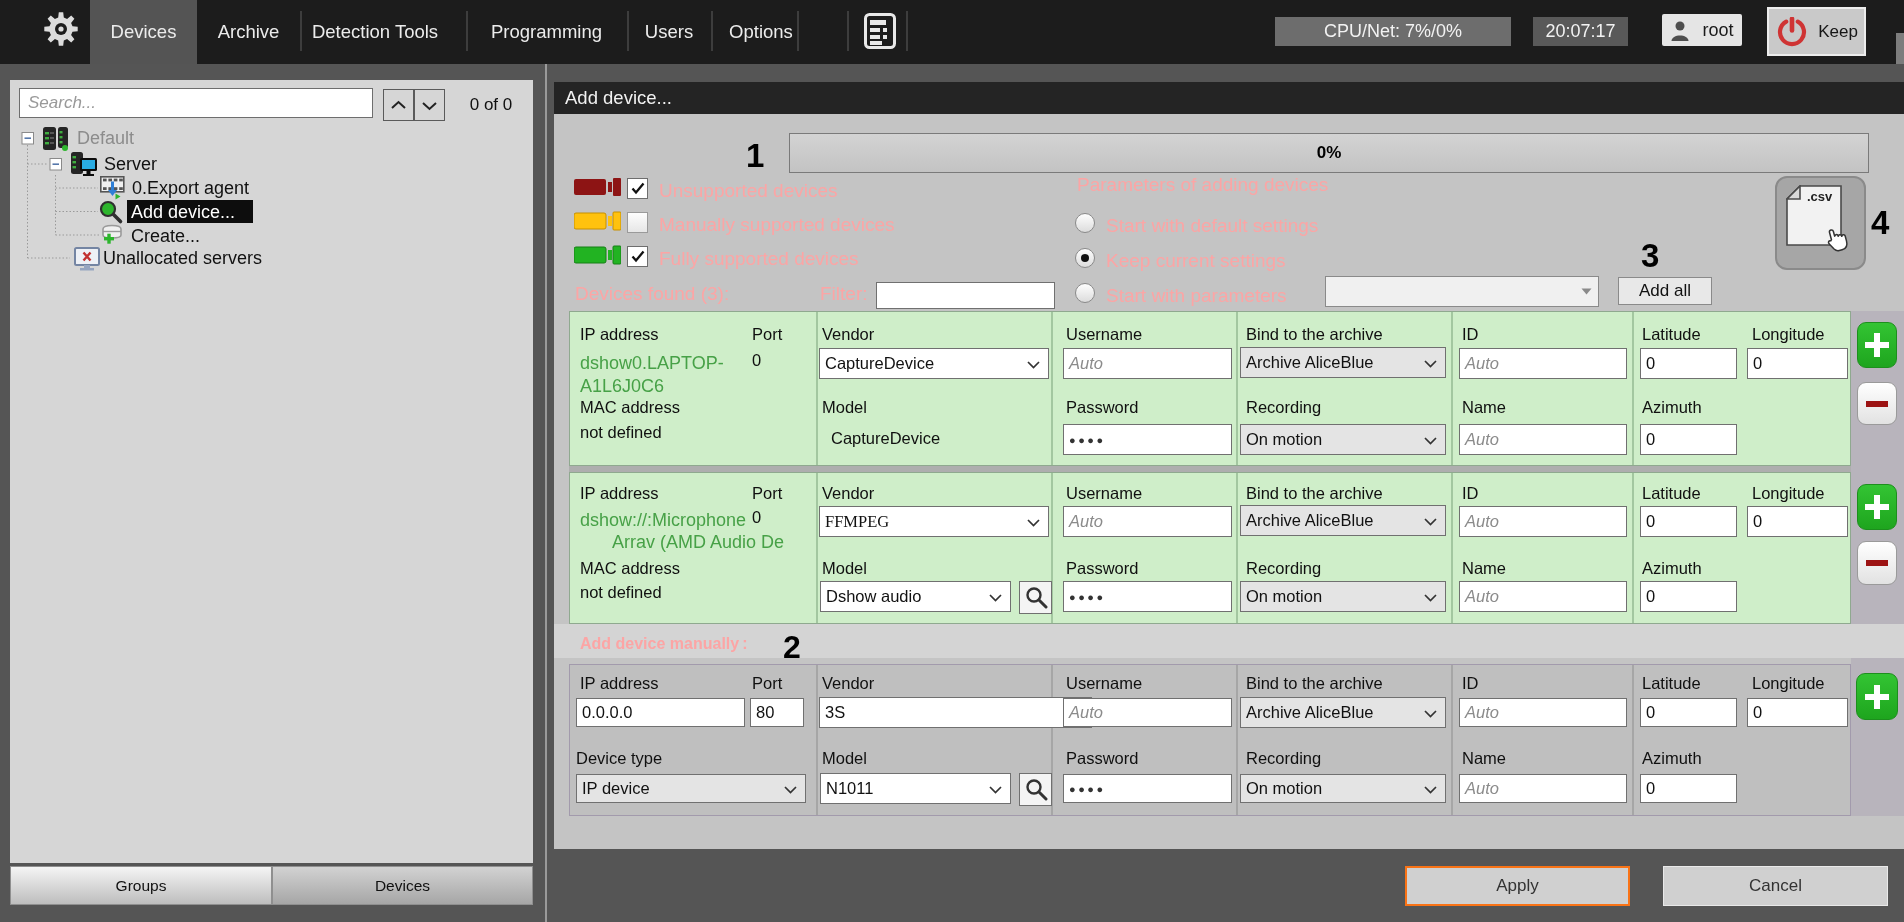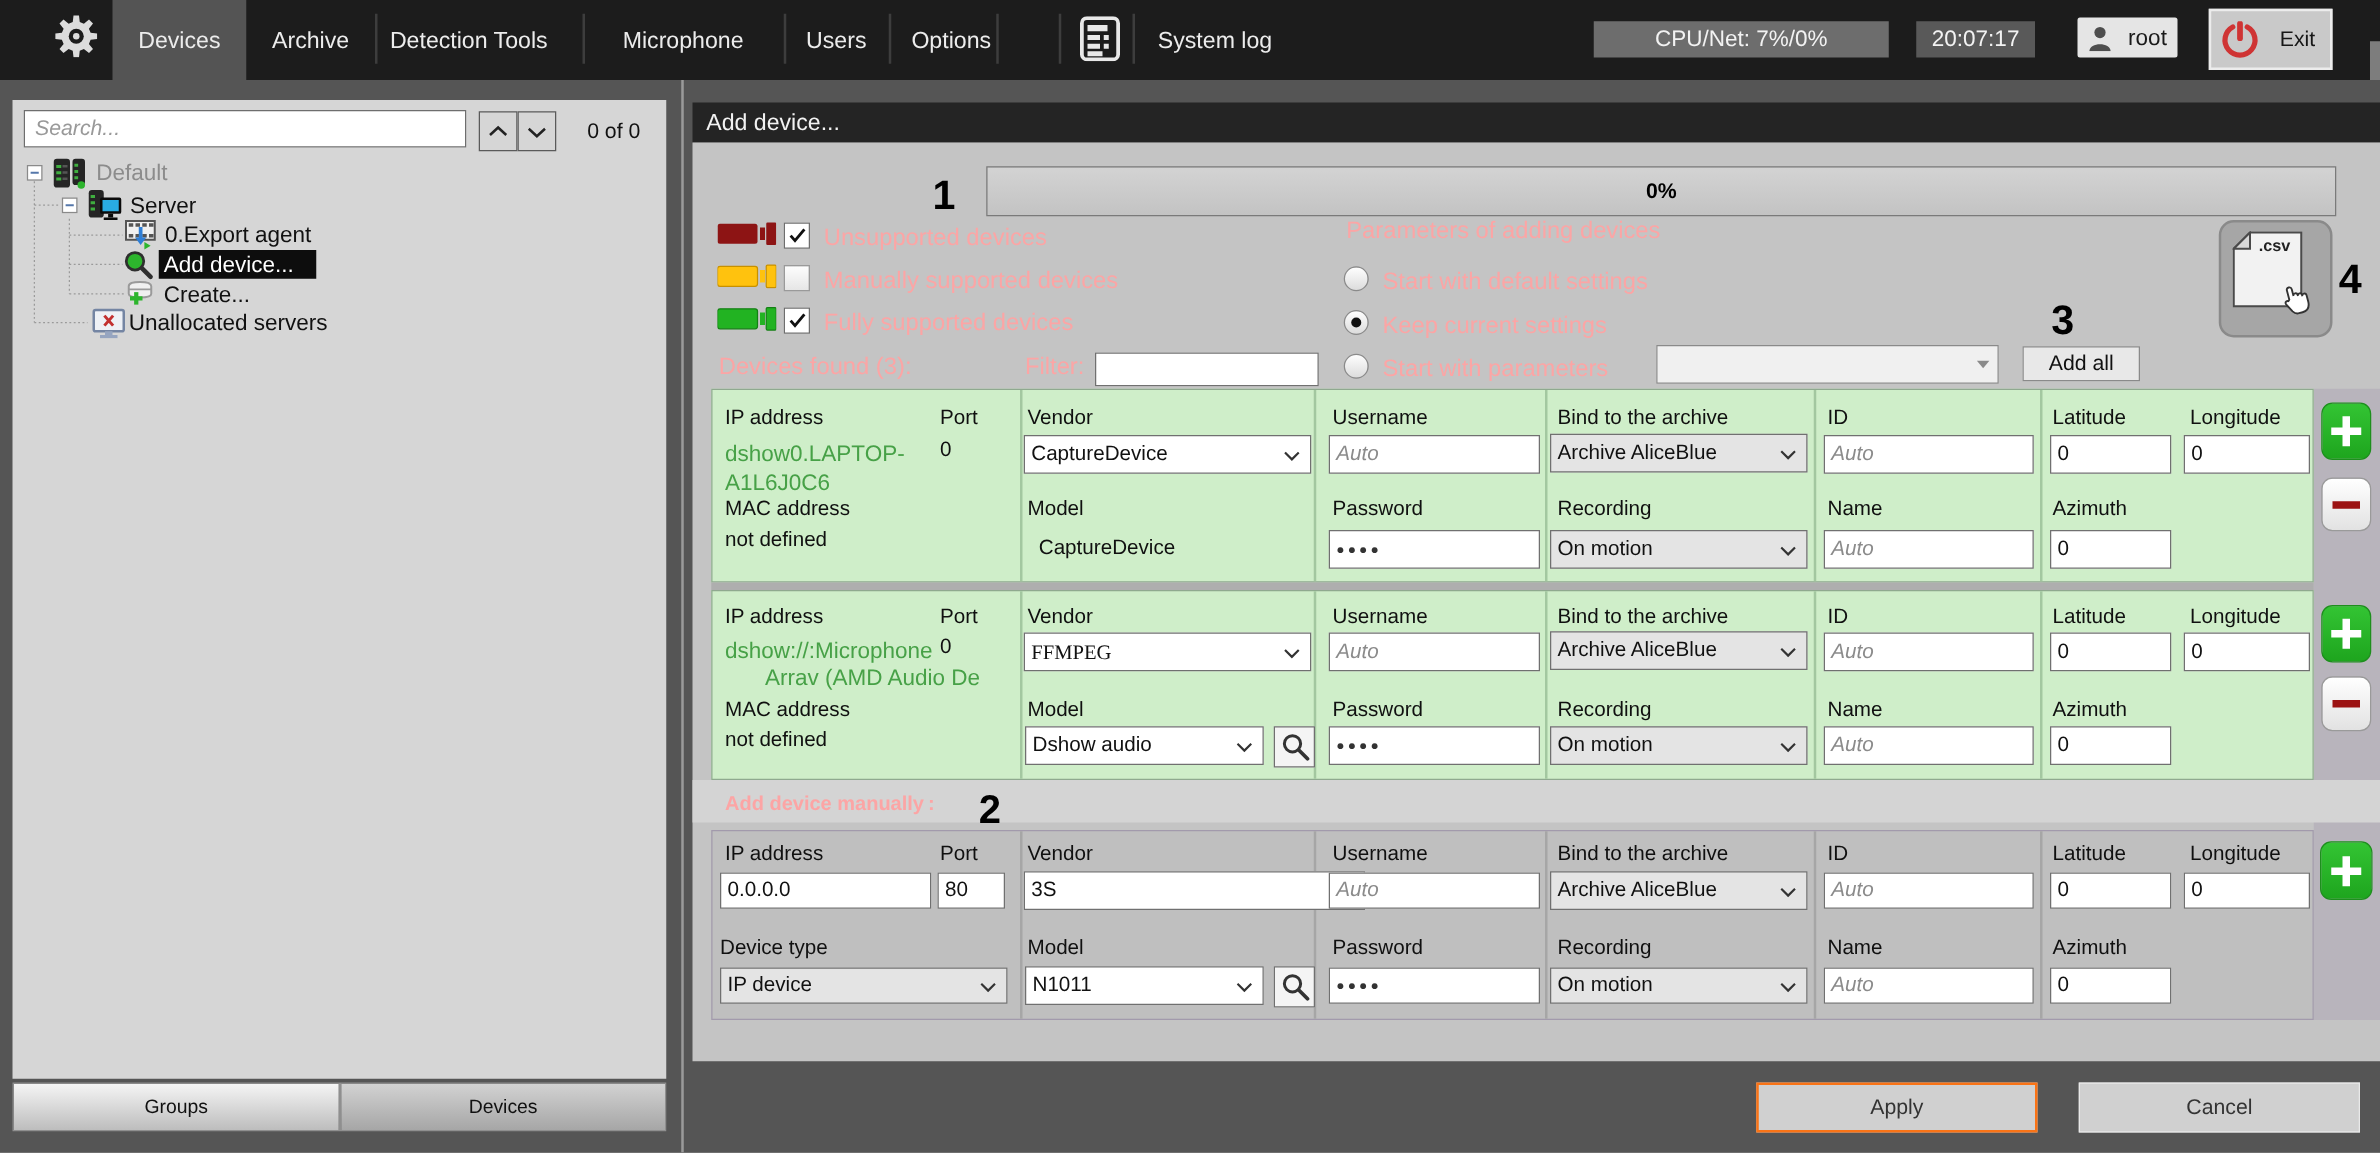--- a/index.html
+++ b/index.html
@@ -49,32 +49,31 @@
 
 <div id="nav"></div>
 <svg class="abs" style="left:44px; top:12px;" width="34" height="34" viewBox="0 0 34 34">
   <path d="M14.2 5.5 L14.8 0.3 L19.2 0.3 L19.8 5.5 L23.1 6.9 L27.2 3.6 L30.4 6.8 L27.1 10.9 L28.5 14.2 L33.7 14.8 L33.7 19.2 L28.5 19.8 L27.1 23.1 L30.4 27.2 L27.2 30.4 L23.1 27.1 L19.8 28.5 L19.2 33.7 L14.8 33.7 L14.2 28.5 L10.9 27.1 L6.8 30.4 L3.6 27.2 L6.9 23.1 L5.5 19.8 L0.3 19.2 L0.3 14.8 L5.5 14.2 L6.9 10.9 L3.6 6.8 L6.8 3.6 L10.9 6.9 Z" fill="#dcdcdc"></path>
   <circle cx="17" cy="17" r="6" fill="#1c1c1c"></circle>
   <circle cx="17" cy="17" r="2.6" fill="#dcdcdc"></circle>
 </svg>
 <div class="tabtxt" style="left:90px; width:107px; background:#545454;">Devices</div>
 <div class="tabtxt" style="left:197px; width:103px;">Archive</div>
 <div class="tabtxt" style="left:300px; width:150px;">Detection Tools</div>
-<div class="tabtxt" style="left:466px; width:161px;">Microphone</div>
+<div class="tabtxt" style="left:466px; width:161px;">Programming</div>
 <div class="tabtxt" style="left:627px; width:84px;">Users</div>
 <div class="tabtxt" style="left:715px; width:92px;">Options</div>
 <div class="navsep" style="left:300px;"></div>
 <div class="navsep" style="left:466px;"></div>
 <div class="navsep" style="left:627px;"></div>
 <div class="navsep" style="left:711px;"></div>
 <div class="navsep" style="left:797px;"></div>
 <div class="navsep" style="left:847px;"></div>
 <div class="navsep" style="left:906px;"></div>
 <div class="abs" style="left:1896px; top:33px; width:8px; height:31px; background:#7d7d7d;"></div>
-<div class="tabtxt" style="left:912px; width:120px;">System log</div>
 <svg class="abs" style="left:864px; top:13px;" width="32" height="36" viewBox="0 0 32 36">
   <rect x="1.5" y="1.5" width="29" height="33" rx="4" fill="none" stroke="#e8e8e8" stroke-width="3"></rect>
   <rect x="6" y="7" width="16" height="5" fill="#e8e8e8"></rect>
   <rect x="6" y="15" width="10" height="4" fill="#e8e8e8"></rect>
   <rect x="6" y="22" width="10" height="4" fill="#e8e8e8"></rect>
   <rect x="19" y="15" width="4" height="4" fill="#e8e8e8"></rect>
   <rect x="19" y="22" width="4" height="4" fill="#e8e8e8"></rect>
   <rect x="6" y="28" width="12" height="4" fill="#e8e8e8"></rect>
 </svg>
 <div class="abs" style="left:1275px; top:17px; width:236px; height:29px; background:#6d6d6d; color:#f2f2f2;
@@ -87,21 +86,21 @@
   <path d="M2.5 22 C2.5 14.5 19.5 14.5 19.5 22 Z" fill="#4e4e4e"></path>
 </svg>
 <div class="abs" style="left:1695px; top:14px; width:46px; height:32px; color:#1a1a1a; font-size:18px;
      display:flex; align-items:center; justify-content:center;">root</div>
 <div class="abs" style="left:1767px; top:7px; width:99px; height:49px; background:#c9c9c9; border:2px solid #ececec;"></div>
 <svg class="abs" style="left:1777px; top:17px;" width="30" height="30" viewBox="0 0 30 30">
   <path d="M9.2 4.6 A 12 12 0 1 0 20.8 4.6" fill="none" stroke="#cf3434" stroke-width="4.2" stroke-linecap="round"></path>
   <line x1="15" y1="1.8" x2="15" y2="13.5" stroke="#cf3434" stroke-width="4.6" stroke-linecap="round"></line>
 </svg>
 <div class="abs" style="left:1812px; top:7px; width:52px; height:49px; color:#161616; font-size:17px;
-     display:flex; align-items:center; justify-content:center;">Exit</div>
+     display:flex; align-items:center; justify-content:center;">Keep</div>
 
 <div id="lpanel"></div>
 <div class="abs" style="left:545px; top:64px; width:2px; height:858px; background:#9a9a9a;"></div>
 <input style="position: absolute; left: 19px; top: 88px; width: 354px; height: 30px; border: 1px solid rgb(110, 110, 110); font-family: &quot;Liberation Sans&quot;, sans-serif; font-style: italic; font-size: 17px; color: rgb(153, 153, 153); padding-left: 8px;" value="Search..." readonly="">
 <div class="abs" style="left:383px; top:89px; width:31px; height:32px; background:#d6d6d6; border:1px solid #5a5a5a;"></div>
 <div class="abs" style="left:414px; top:89px; width:31px; height:32px; background:#d6d6d6; border:1px solid #5a5a5a;"></div>
 <svg class="abs" style="left:390px; top:100px;" width="17" height="10" viewBox="0 0 17 10">
   <polyline points="2,8 8.5,2 15,8" fill="none" stroke="#222" stroke-width="2"></polyline>
     </svg>
 <svg class="abs" style="left:421px; top:101px;" width="17" height="10" viewBox="0 0 17 10">

